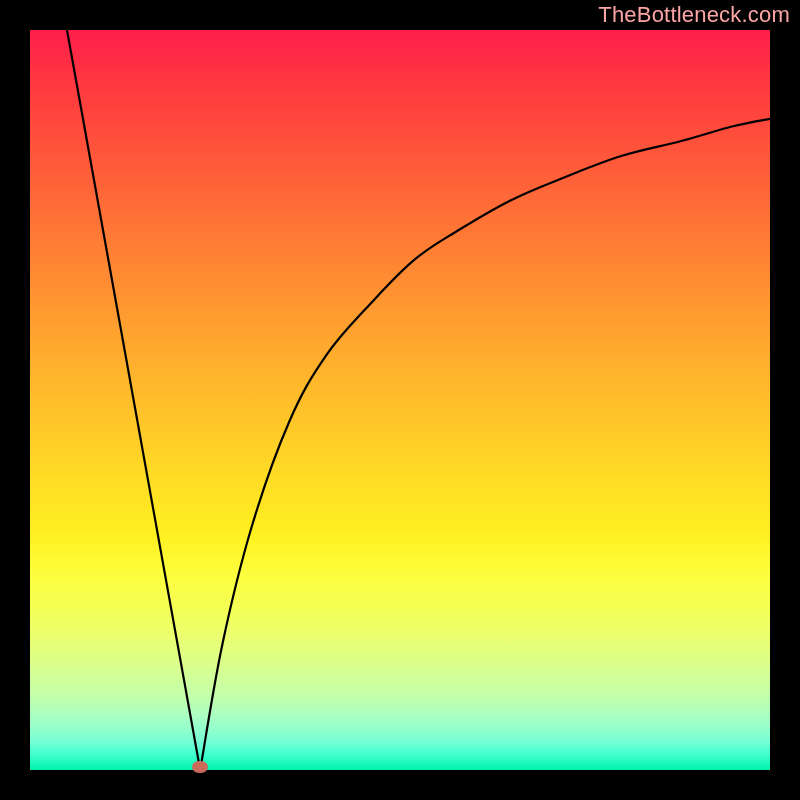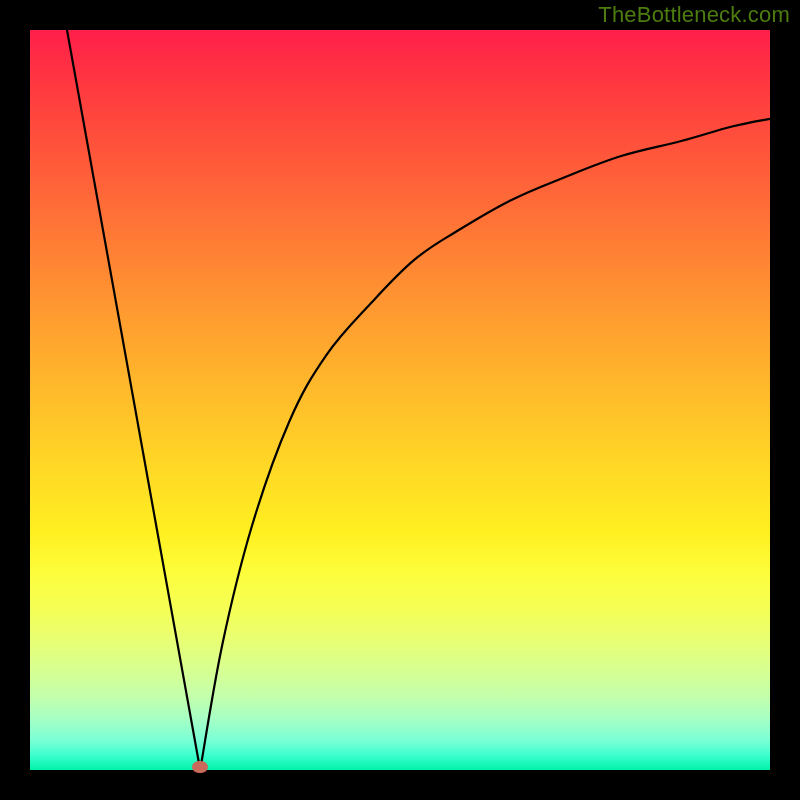--- a/index.html
+++ b/index.html
@@ -14,21 +14,21 @@
   .frame {
     position: relative;
     width: 800px;
     height: 800px;
     background: #000;
   }
   .watermark {
     position: absolute;
     top: 2px;
     right: 10px;
-    color: #4d7c0f;
+    color: #fca5a5;
     font-size: 22px;
     font-weight: 400;
     letter-spacing: 0.2px;
     z-index: 10;
   }
   .plot-bg {
     position: absolute;
     left: 30px;
     top: 30px;
     width: 740px;

